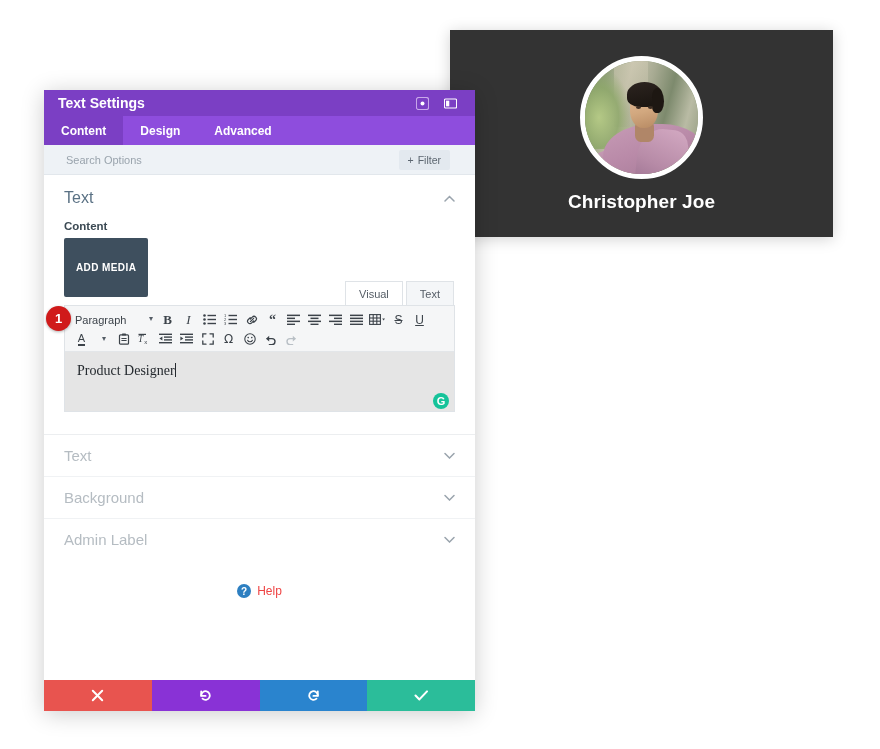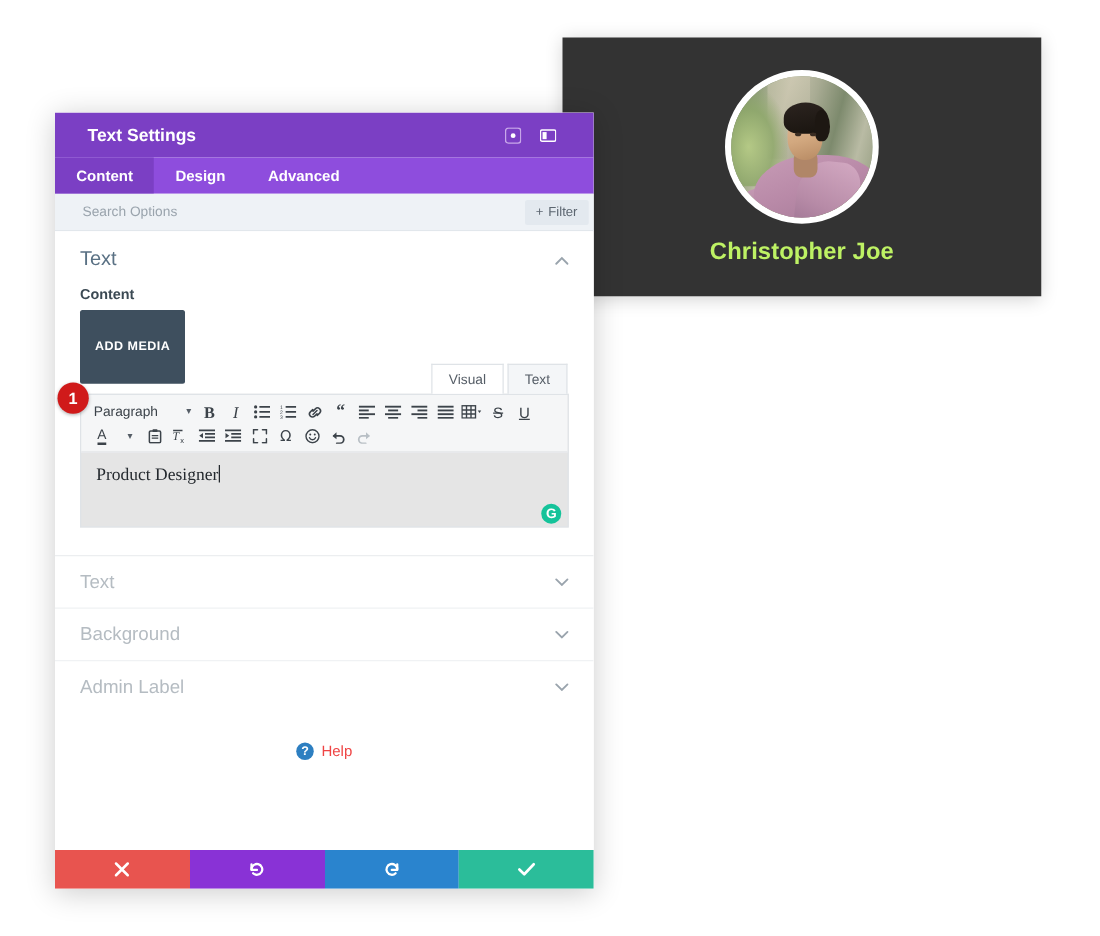--- a/index.html
+++ b/index.html
@@ -140,21 +140,21 @@
     position: absolute;
     left: 2%;
     top: 78%;
     width: 42%;
     height: 30%;
     background: linear-gradient(170deg, #c79cb6 0%, #a97d9a 100%);
     border-radius: 60% 40% 0 0;
   }
   #preview-name {
     margin-top: 12px;
-    color: #bef264;
+    color: #ffffff;
     font-size: 19px;
     font-weight: bold;
     letter-spacing: .1px;
   }
   #preview-role {
     position: absolute;
     left: 0;
     right: 0;
     top: 206px;
     text-align: center;
@@ -171,25 +171,25 @@
     height: 621px;
     background: #ffffff;
     box-shadow: 0 3px 22px rgba(0,0,0,0.20);
     z-index: 5;
     display: flex;
     flex-direction: column;
     overflow: hidden;
   }
   
   #modal-header {
-    height: 36px;
+    height: 26px;
     background: #7b3fc4;
     display: flex;
     align-items: center;
-    padding: 0 26px;
+    padding: 0 14px;
     flex: 0 0 auto;
   }
   #modal-title {
     color: #ffffff;
     font-size: 14px;
     font-weight: bold;
     flex: 1;
   }
   .hdr-icon {
     width: 22px;
@@ -218,21 +218,21 @@
     cursor: pointer;
   }
   .tab.active { background: #7b3fc4; }
   
   #search-row {
     height: 29px;
     background: #eef2f6;
     border-bottom: 1px solid #e2e7ec;
     display: flex;
     align-items: center;
-    padding: 0 4px 0 20px;
+    padding: 0 25px 0 20px;
     flex: 0 0 auto;
   }
   #search-input {
     flex: 1;
     border: 0;
     outline: 0;
     background: transparent;
     font-size: 11px;
     color: #5c6670;
     font-family: "Liberation Sans", sans-serif;

